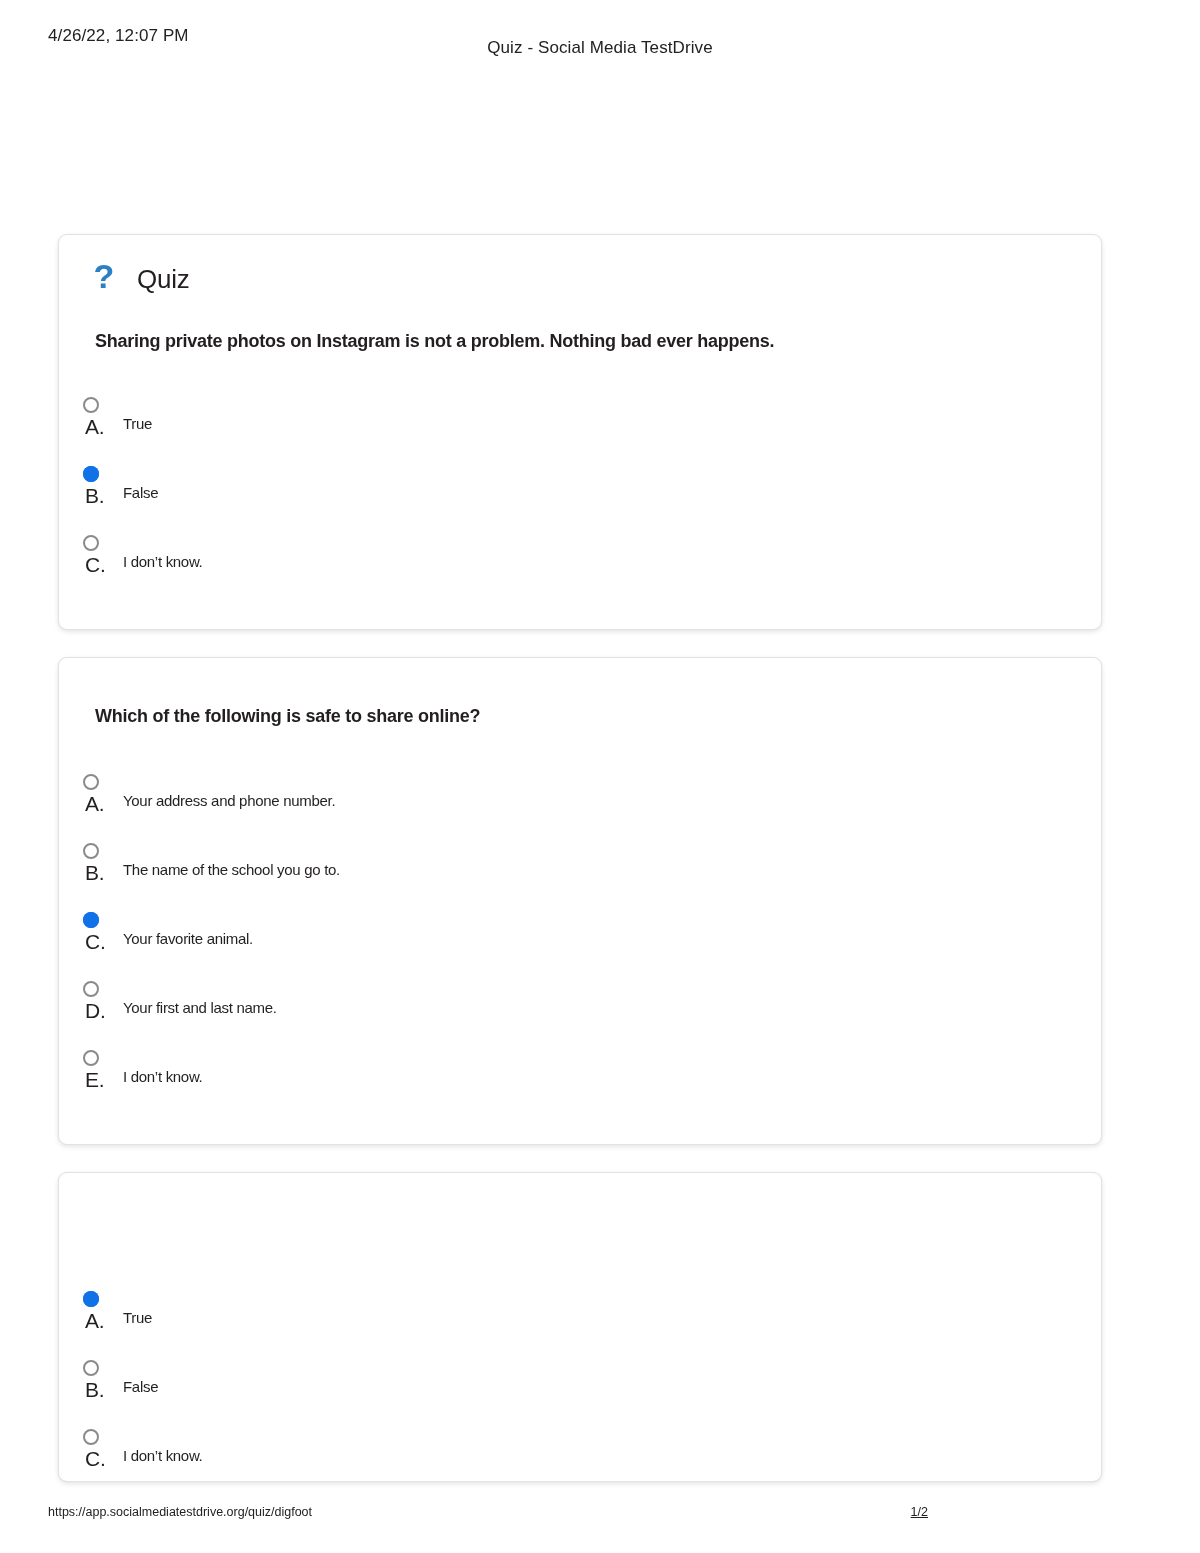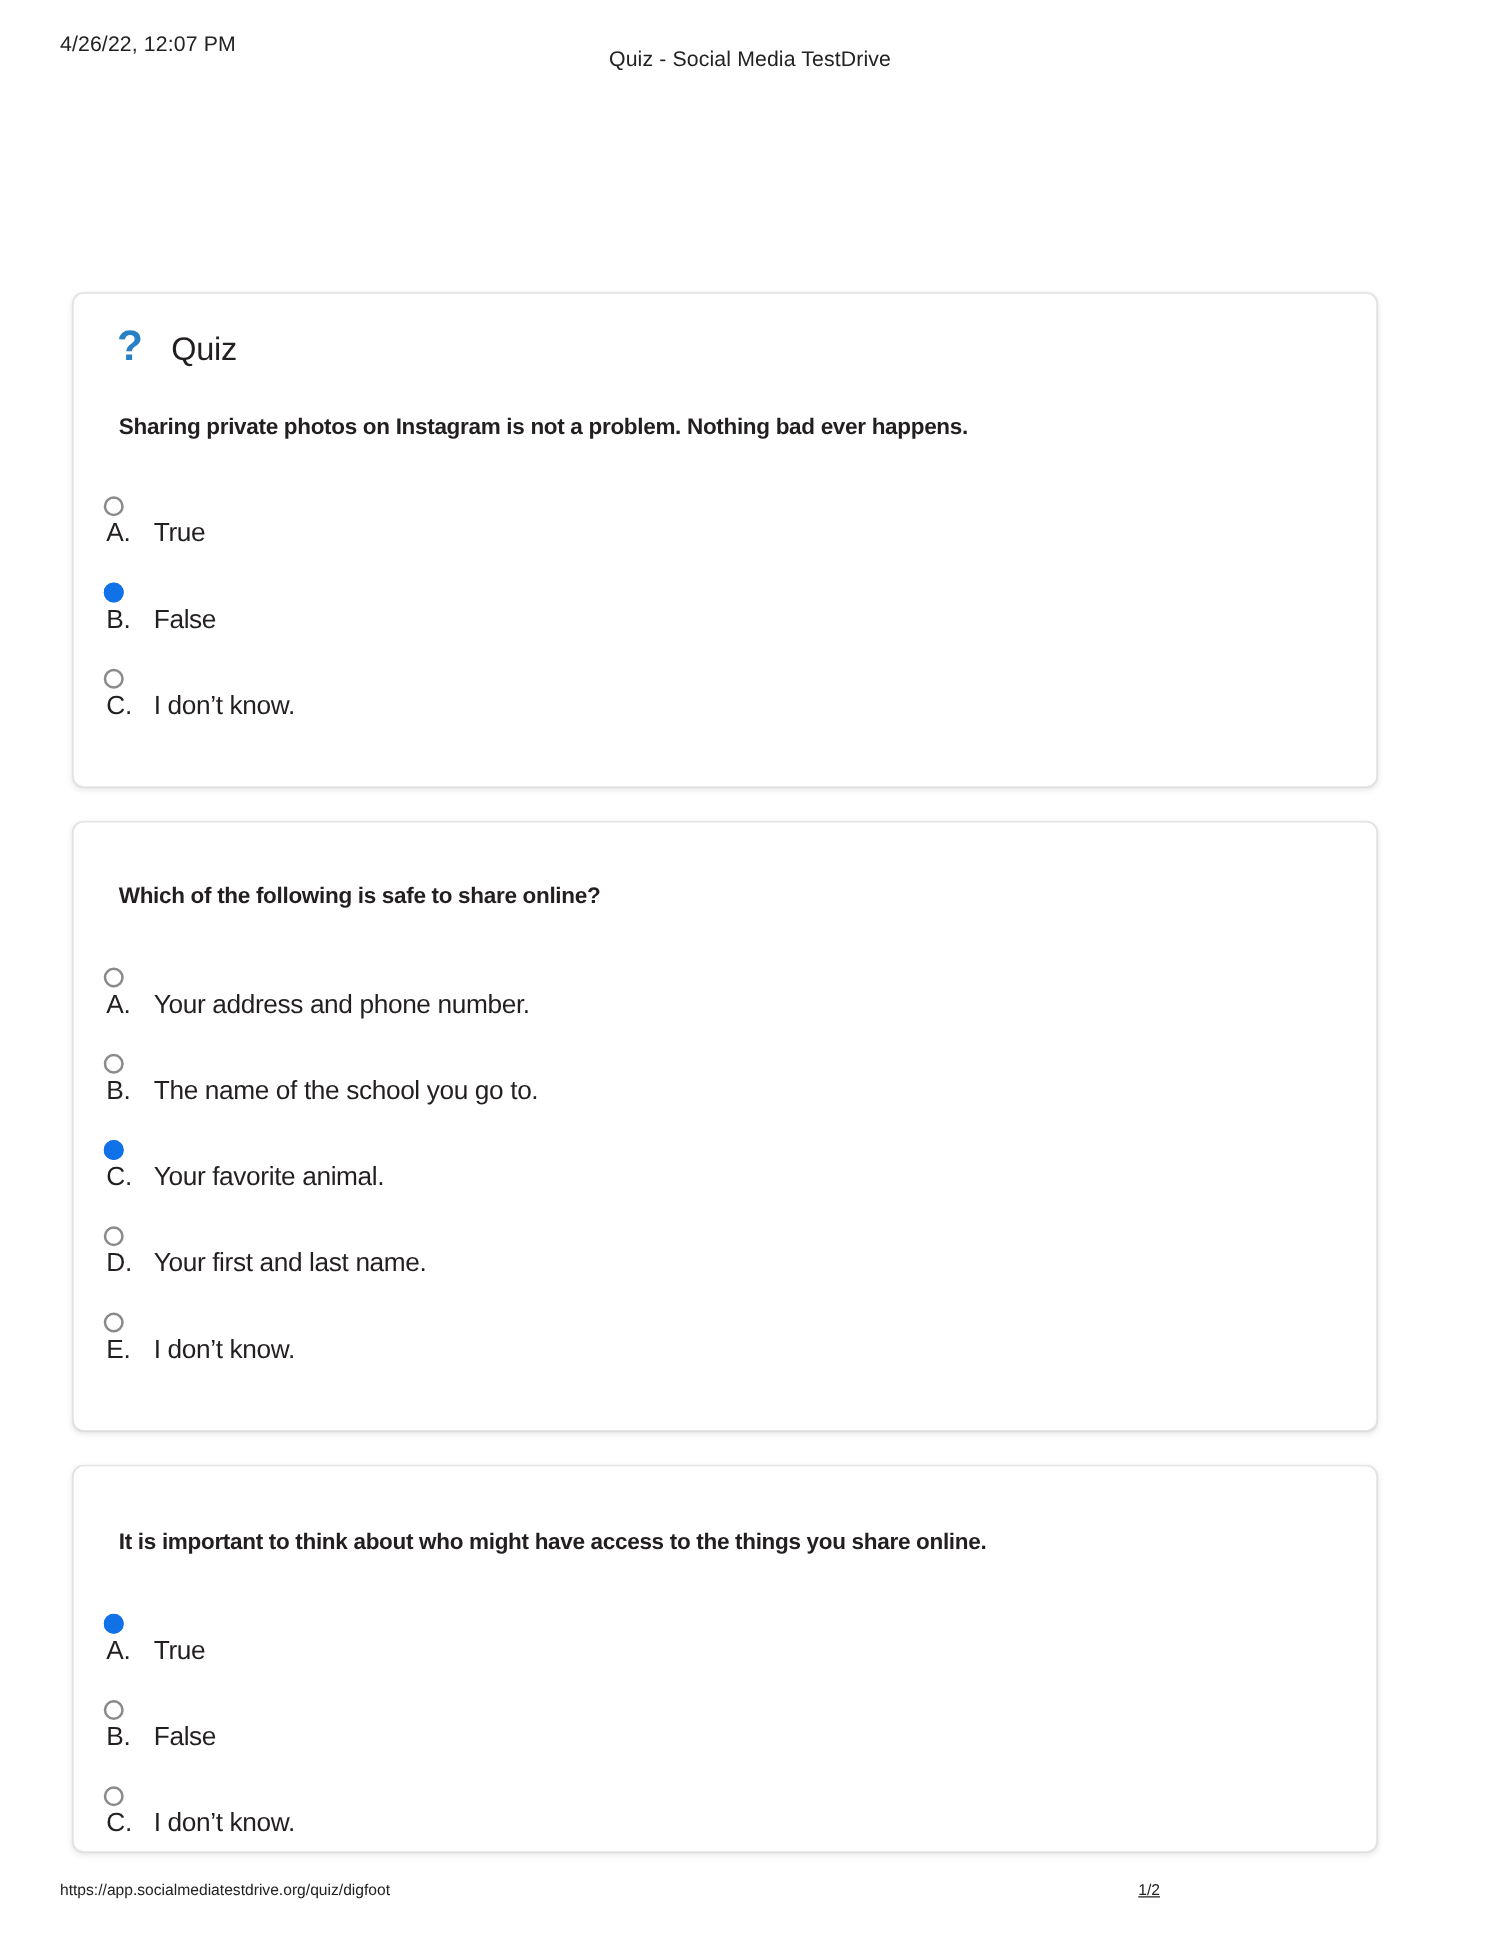--- a/index.html
+++ b/index.html
@@ -154,21 +154,21 @@
     top: 22px;
     font-size: 21px;
     color: #231f20;
     letter-spacing: -0.2px;
     white-space: nowrap;
   }
   .option-label {
     position: absolute;
     left: 42px;
     top: 22px;
-    font-size: 21px;
+    font-size: 15px;
     color: #231f20;
     letter-spacing: -0.3px;
     white-space: nowrap;
   }
 </style>
 </head>
 <body>
 
 <div class="print-header">
   <span class="ph-date">4/26/22, 12:07 PM</span>
@@ -226,21 +226,20 @@
           <span class="option-label">Your first and last name.</span>
         </div>
         <div class="option-row">
           <span class="radio off"></span>
           <span class="option-letter">E.</span>
           <span class="option-label">I don’t know.</span>
         </div>
       </div>
     </div>
     <div class="card" id="card-3">
-      <div class="question-text">It is important to think about who might have access to the things you share online.</div>
       <div class="options">
         <div class="option-row">
           <span class="radio on"></span>
           <span class="option-letter">A.</span>
           <span class="option-label">True</span>
         </div>
         <div class="option-row">
           <span class="radio off"></span>
           <span class="option-letter">B.</span>
           <span class="option-label">False</span>

